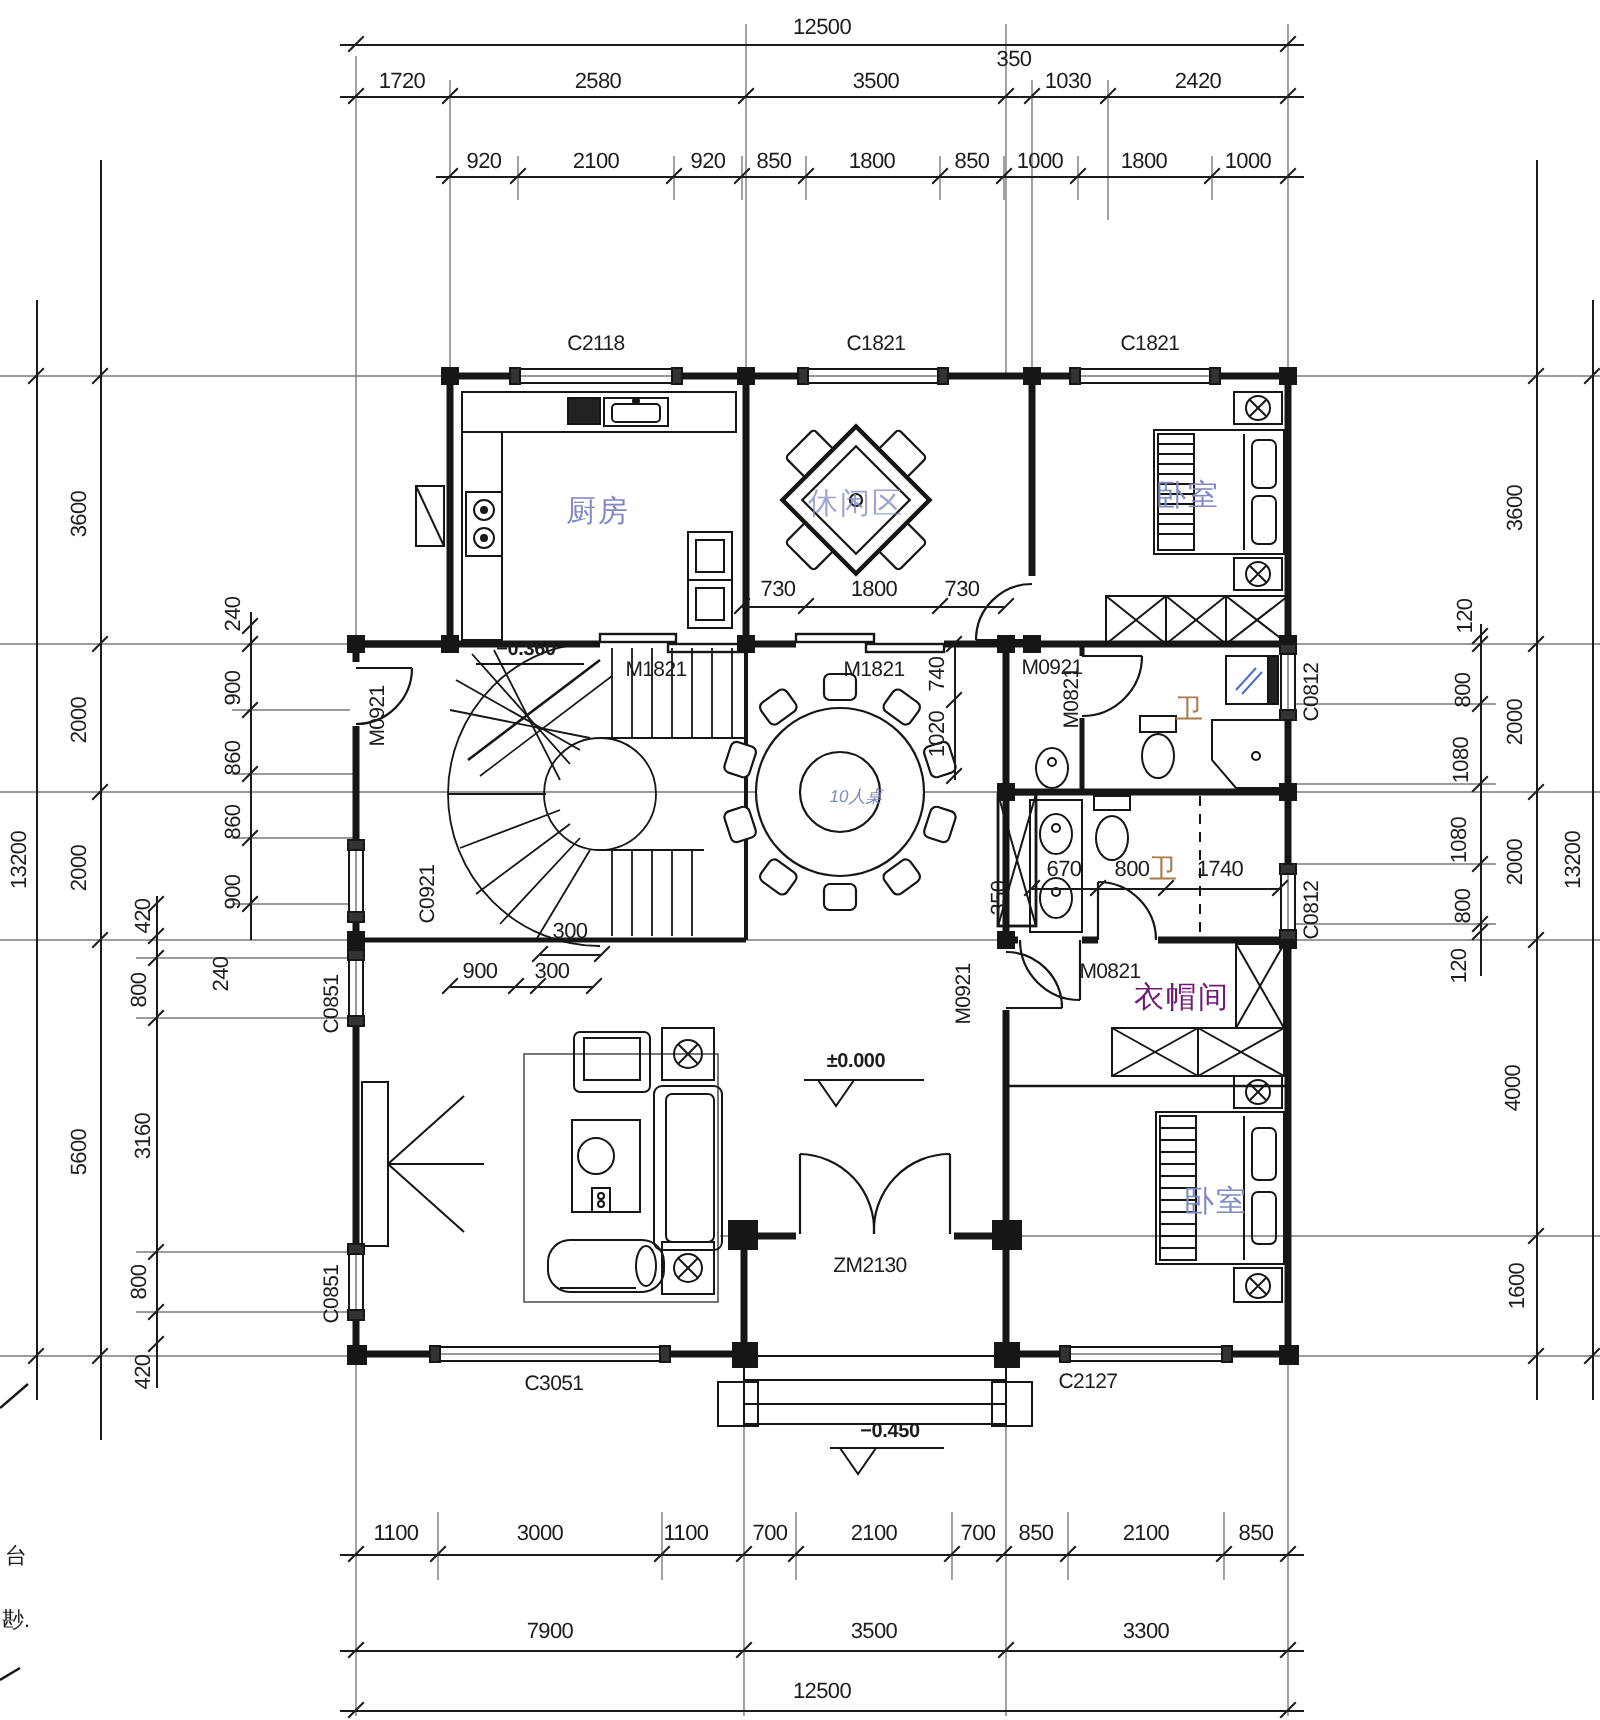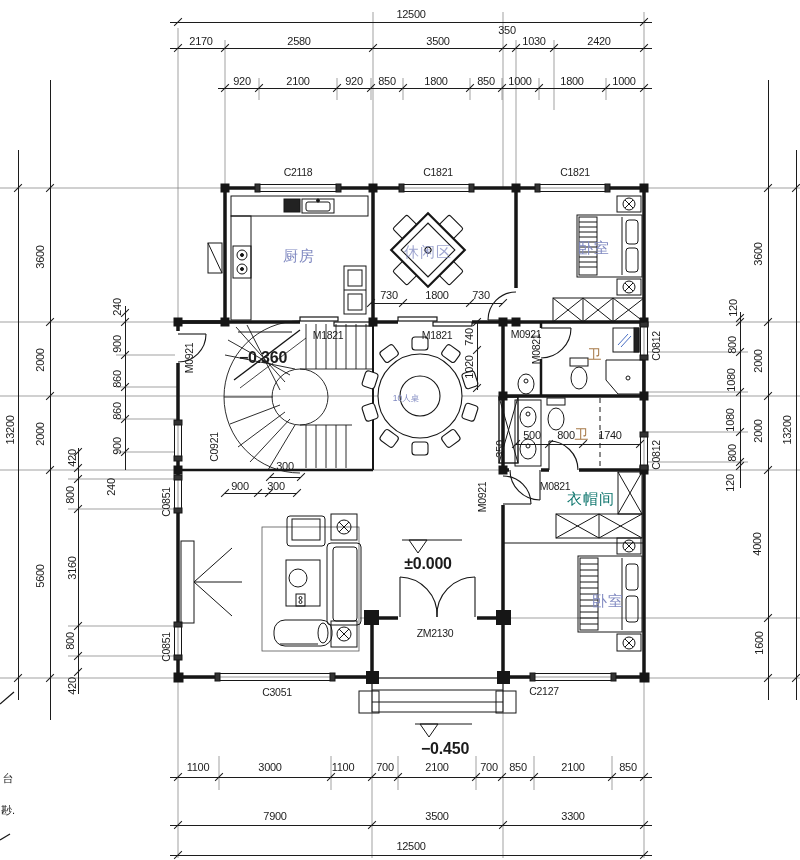--- a/index.html
+++ b/index.html
@@ -6,21 +6,21 @@
   #stage{position:relative;width:800px;height:860px;background:#fff;overflow:hidden;
          font-family:"Liberation Sans",sans-serif;}
   #plan-svg{position:absolute;left:0;top:0;}
   #overlay{position:absolute;left:0;top:0;width:800px;height:860px;}
   .txt{position:absolute;transform:translate(-50%,-50%);white-space:nowrap;color:#1c1c1c;}
   .txt.rot{transform:translate(-50%,-50%) rotate(-90deg);}
   .dim{font-size:11px;letter-spacing:-0.3px;}
   .code{font-size:10.5px;letter-spacing:-0.3px;}
   .room{font-size:14px;letter-spacing:1px;}
   .room.big{font-size:15px;}
-  .lvl{font-size:16px;font-weight:bold;letter-spacing:-0.2px;margin-top:33px;}
+  .lvl{font-size:10px;font-weight:bold;letter-spacing:-0.2px;}
   .tbl{font-size:8.5px;letter-spacing:0;}
   .frag{font-size:11px;}
   .dline{position:absolute;background:#1c1c1c;}
   .tick{position:absolute;width:11px;height:1px;background:#1c1c1c;
         transform:translate(-50%,-50%) rotate(-45deg);}
 </style>
 </head>
 <body>
 
 <div id="stage">
@@ -507,21 +507,21 @@
   </g>
 
   <g stroke="#161616" stroke-width="1.2">
     <line x1="0" y1="704" x2="14" y2="692"></line>
     <line x1="0" y1="840" x2="10" y2="834"></line>
   </g>
 </svg>
 
 <div id="overlay">
       <span class="txt dim" style="left: 411px; top: 14px;">12500</span>
-      <span class="txt dim" style="left: 201px; top: 41px;">2170</span>
+      <span class="txt dim" style="left: 201px; top: 41px;">1720</span>
       <span class="txt dim" style="left: 299px; top: 41px;">2580</span>
       <span class="txt dim" style="left: 438px; top: 41px;">3500</span>
       <span class="txt dim" style="left: 507px; top: 30px;">350</span>
       <span class="txt dim" style="left: 534px; top: 41px;">1030</span>
       <span class="txt dim" style="left: 599px; top: 41px;">2420</span>
       <span class="txt dim" style="left: 242px; top: 81px;">920</span>
       <span class="txt dim" style="left: 298px; top: 81px;">2100</span>
       <span class="txt dim" style="left: 354px; top: 81px;">920</span>
       <span class="txt dim" style="left: 387px; top: 81px;">850</span>
       <span class="txt dim" style="left: 436px; top: 81px;">1800</span>
@@ -568,21 +568,21 @@
       <span class="txt dim rot" style="left: 732px; top: 345px;">800</span>
       <span class="txt dim rot" style="left: 731px; top: 380px;">1080</span>
       <span class="txt dim rot" style="left: 730px; top: 420px;">1080</span>
       <span class="txt dim rot" style="left: 732px; top: 453px;">800</span>
       <span class="txt dim rot" style="left: 730px; top: 483px;">120</span>
       <span class="txt dim" style="left: 389px; top: 295px;">730</span>
       <span class="txt dim" style="left: 437px; top: 295px;">1800</span>
       <span class="txt dim" style="left: 481px; top: 295px;">730</span>
       <span class="txt dim rot" style="left: 469px; top: 337px;">740</span>
       <span class="txt dim rot" style="left: 469px; top: 367px;">1020</span>
-      <span class="txt dim" style="left: 532px; top: 435px;">500</span>
+      <span class="txt dim" style="left: 532px; top: 435px;">670</span>
       <span class="txt dim" style="left: 566px; top: 435px;">800</span>
       <span class="txt dim" style="left: 610px; top: 435px;">1740</span>
       <span class="txt dim rot" style="left: 500px; top: 449px;">350</span>
       <span class="txt dim" style="left: 285px; top: 466px;">300</span>
       <span class="txt dim" style="left: 240px; top: 486px;">900</span>
       <span class="txt dim" style="left: 276px; top: 486px;">300</span>
       <span class="txt code" style="left: 298px; top: 172px;">C2118</span>
       <span class="txt code" style="left: 438px; top: 172px;">C1821</span>
       <span class="txt code" style="left: 575px; top: 172px;">C1821</span>
       <span class="txt code" style="left: 277px; top: 692px;">C3051</span>
@@ -598,23 +598,23 @@
       <span class="txt code" style="left: 526px; top: 334px;">M0921</span>
       <span class="txt code rot" style="left: 536px; top: 349px;">M0821</span>
       <span class="txt code rot" style="left: 482px; top: 497px;">M0921</span>
       <span class="txt code" style="left: 555px; top: 486px;">M0821</span>
       <span class="txt code" style="left: 435px; top: 633px;">ZM2130</span>
       <span class="txt room big" style="left: 299px; top: 256px; color: rgb(127, 136, 192);">厨房</span>
       <span class="txt room big" style="left: 428px; top: 252px; color: rgb(127, 136, 192); opacity: 0.75;">休闲区</span>
       <span class="txt room big" style="left: 594px; top: 248px; color: rgb(127, 136, 192);">卧室</span>
       <span class="txt room" style="left: 595px; top: 355px; color: rgb(168, 124, 76);">卫</span>
       <span class="txt room" style="left: 582px; top: 435px; color: rgb(168, 124, 76);">卫</span>
-      <span class="txt room big" style="left: 591px; top: 499px; color: #0f766e;">衣帽间</span>
+      <span class="txt room big" style="left: 591px; top: 499px; color: #701a75;">衣帽间</span>
       <span class="txt room big" style="left: 608px; top: 601px; color: rgb(127, 136, 192);">卧室</span>
-      <span class="txt tbl" style="left: 406px; top: 399px; color: rgb(127, 136, 192);">10人桌</span>
+      <span class="txt tbl" style="left: 428px; top: 399px; color: rgb(127, 136, 192); font-style: italic;">10人桌</span>
       <span class="txt lvl" style="left: 428px; top: 531px;">±0.000</span>
       <span class="txt lvl" style="left: 445px; top: 716px;">−0.450</span>
       <span class="txt lvl" style="left: 263px; top: 325px;">−0.360</span>
       <span class="txt frag" style="left: 8px; top: 778px;">台</span>
       <span class="txt frag" style="left: 8px; top: 810px;">尠.</span>
       <div class="dline" style="left: 170px; top: 22px; width: 482px; height: 1px;"></div>
       <div class="tick" style="left: 178px; top: 22px;"></div>
       <div class="tick" style="left: 644px; top: 22px;"></div>
       <div class="dline" style="left: 170px; top: 48px; width: 482px; height: 1px;"></div>
       <div class="tick" style="left: 178px; top: 48px;"></div>

